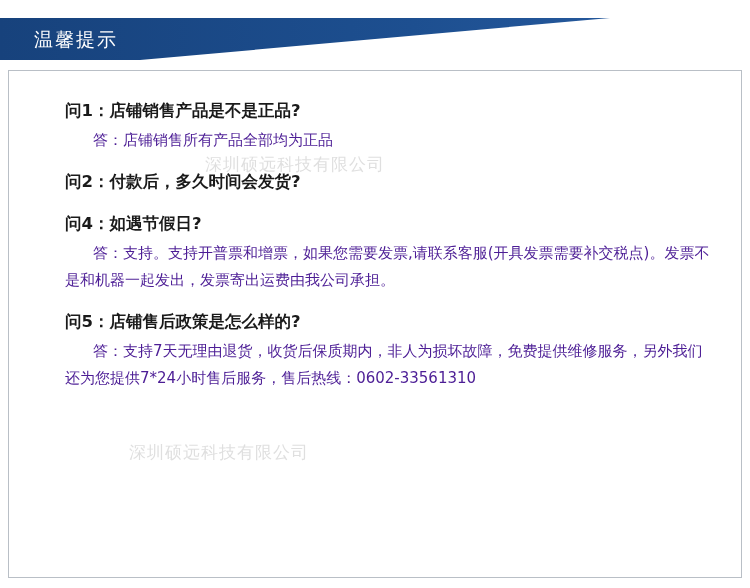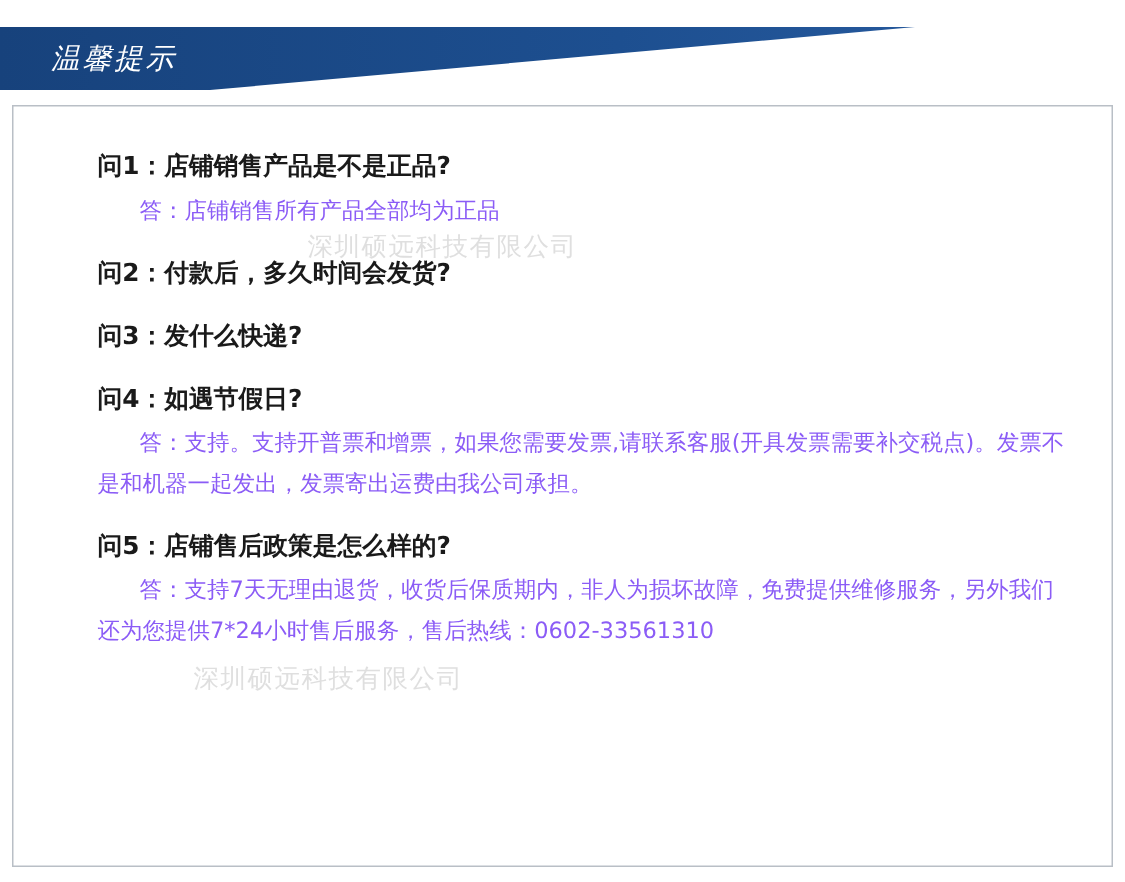--- a/index.html
+++ b/index.html
@@ -20,21 +20,20 @@
     background: #ffffff;
     box-sizing: border-box;
   }
   
   .header {
     position: relative;
     width: 610px;
     height: 78px;
     background: #ffffff;
     overflow: hidden;
-    font-style: italic;
   }
   .header-bar {
     position: absolute;
     left: 0;
     top: 18px;
     width: 750px;
     height: 42px;
     background: #1d4e8f;
     background: linear-gradient(90deg, #17427c 0%, #1d4f90 55%, #2a5ea3 100%);
   }
@@ -79,21 +78,21 @@
   }
   .q {
     font-size: 16.5px;
     color: #1a1a1a;
     line-height: 28px;
     font-weight: bold;
     margin: 0 0 2px 0;
   }
   .a {
     font-size: 15px;
-    color: #8b5cf6;
+    color: #4c1d95;
     line-height: 27px;
     margin: 0;
     text-indent: 28px;
   }
   
   .wm {
     position: absolute;
     color: #b9b9b9;
     opacity: 0.45;
     font-size: 17px;
@@ -126,21 +125,20 @@
       <div class="qa">
         <p class="q">问1：店铺销售产品是不是正品?</p>
         <p class="a">答：店铺销售所有产品全部均为正品</p>
       </div>
 
       <div class="qa">
         <p class="q">问2：付款后，多久时间会发货?</p>
       </div>
 
       <div class="qa">
-        <p class="q">问3：发什么快递?</p>
       </div>
 
       <div class="qa">
         <p class="q">问4：如遇节假日?</p>
         <p class="a">答：支持。支持开普票和增票，如果您需要发票,请联系客服(开具发票需要补交税点)。发票不是和机器一起发出，发票寄出运费由我公司承担。</p>
       </div>
 
       <div class="qa">
         <p class="q">问5：店铺售后政策是怎么样的?</p>
         <p class="a">答：支持7天无理由退货，收货后保质期内，非人为损坏故障，免费提供维修服务，另外我们还为您提供7*24小时售后服务，售后热线：0602-33561310</p>

